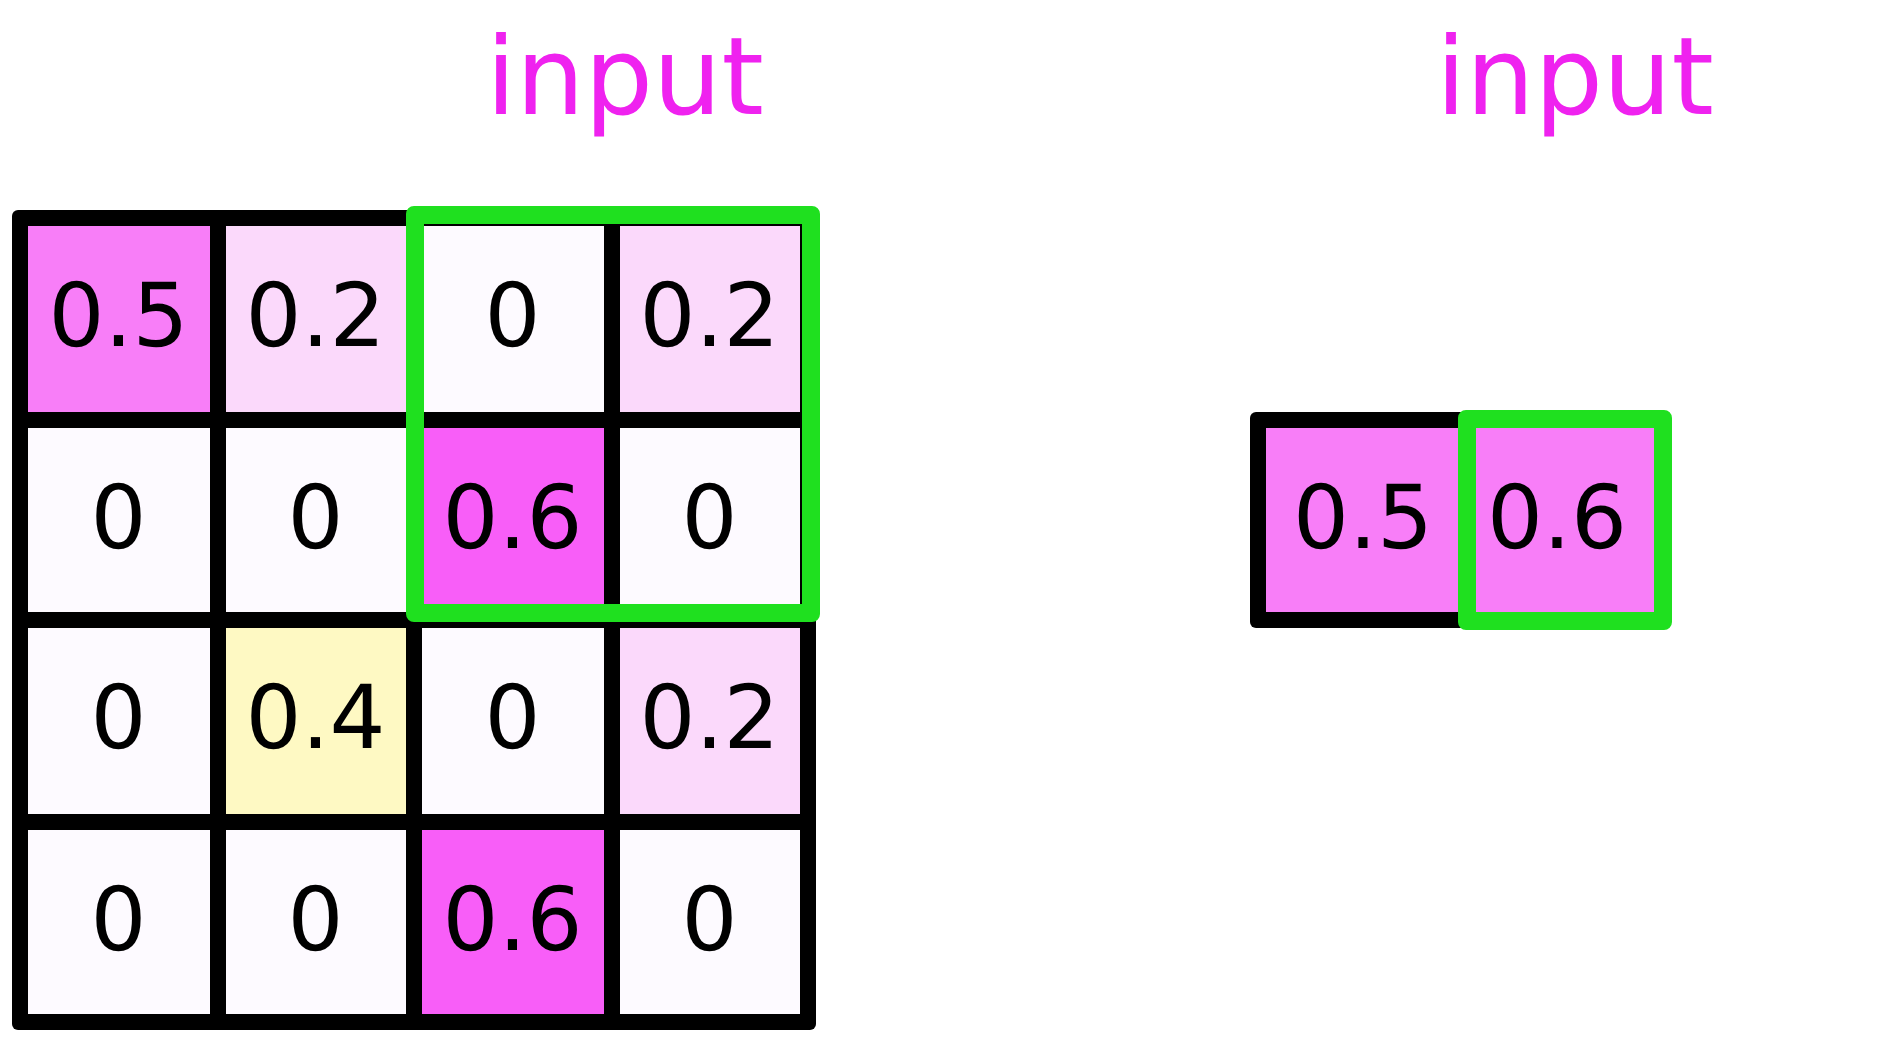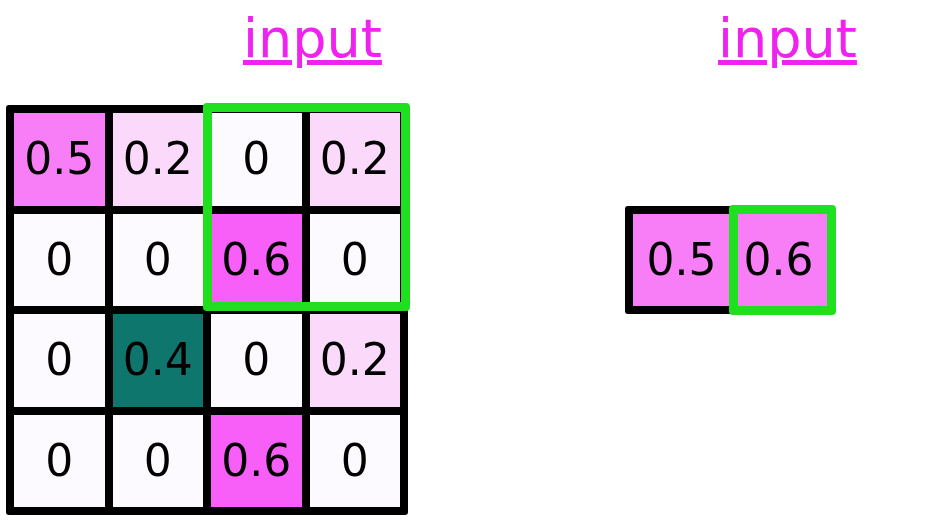--- a/index.html
+++ b/index.html
@@ -16,21 +16,20 @@
   }
 
   
   .title {
     position: absolute;
     font-size: 54px;
     line-height: 1;
     letter-spacing: 0px;
     white-space: nowrap;
     font-weight: 400;
-    text-decoration: underline;
   }
   #input-title  { left: 243px; top: 12px; }
   #output-title { left: 718px; top: 12px; }
 
   
   #input-grid {
     position: absolute;
     left: 6px;
     top: 105px;
     width: 402px;
@@ -119,21 +118,21 @@
   <div class="cell" style="background-color: rgb(251, 217, 251);">0.2</div>
   <div class="cell" style="background-color: rgb(253, 250, 255);">0</div>
   <div class="cell" style="background-color: rgb(251, 217, 251);">0.2</div>
 
   <div class="cell" style="background-color: rgb(253, 250, 255);">0</div>
   <div class="cell" style="background-color: rgb(253, 250, 255);">0</div>
   <div class="cell" style="background-color: rgb(248, 94, 248);">0.6</div>
   <div class="cell" style="background-color: rgb(253, 250, 255);">0</div>
 
   <div class="cell" style="background-color: rgb(253, 250, 255);">0</div>
-  <div class="cell" style="background-color: #0f766e;">0.4</div>
+  <div class="cell" style="background-color: #fef9c3;">0.4</div>
   <div class="cell" style="background-color: rgb(253, 250, 255);">0</div>
   <div class="cell" style="background-color: rgb(251, 217, 251);">0.2</div>
 
   <div class="cell" style="background-color: rgb(253, 250, 255);">0</div>
   <div class="cell" style="background-color: rgb(253, 250, 255);">0</div>
   <div class="cell" style="background-color: rgb(248, 94, 248);">0.6</div>
   <div class="cell" style="background-color: rgb(253, 250, 255);">0</div>
 </div>
 
 <div id="input-window" style="border-color: rgb(31, 224, 31);"></div>

